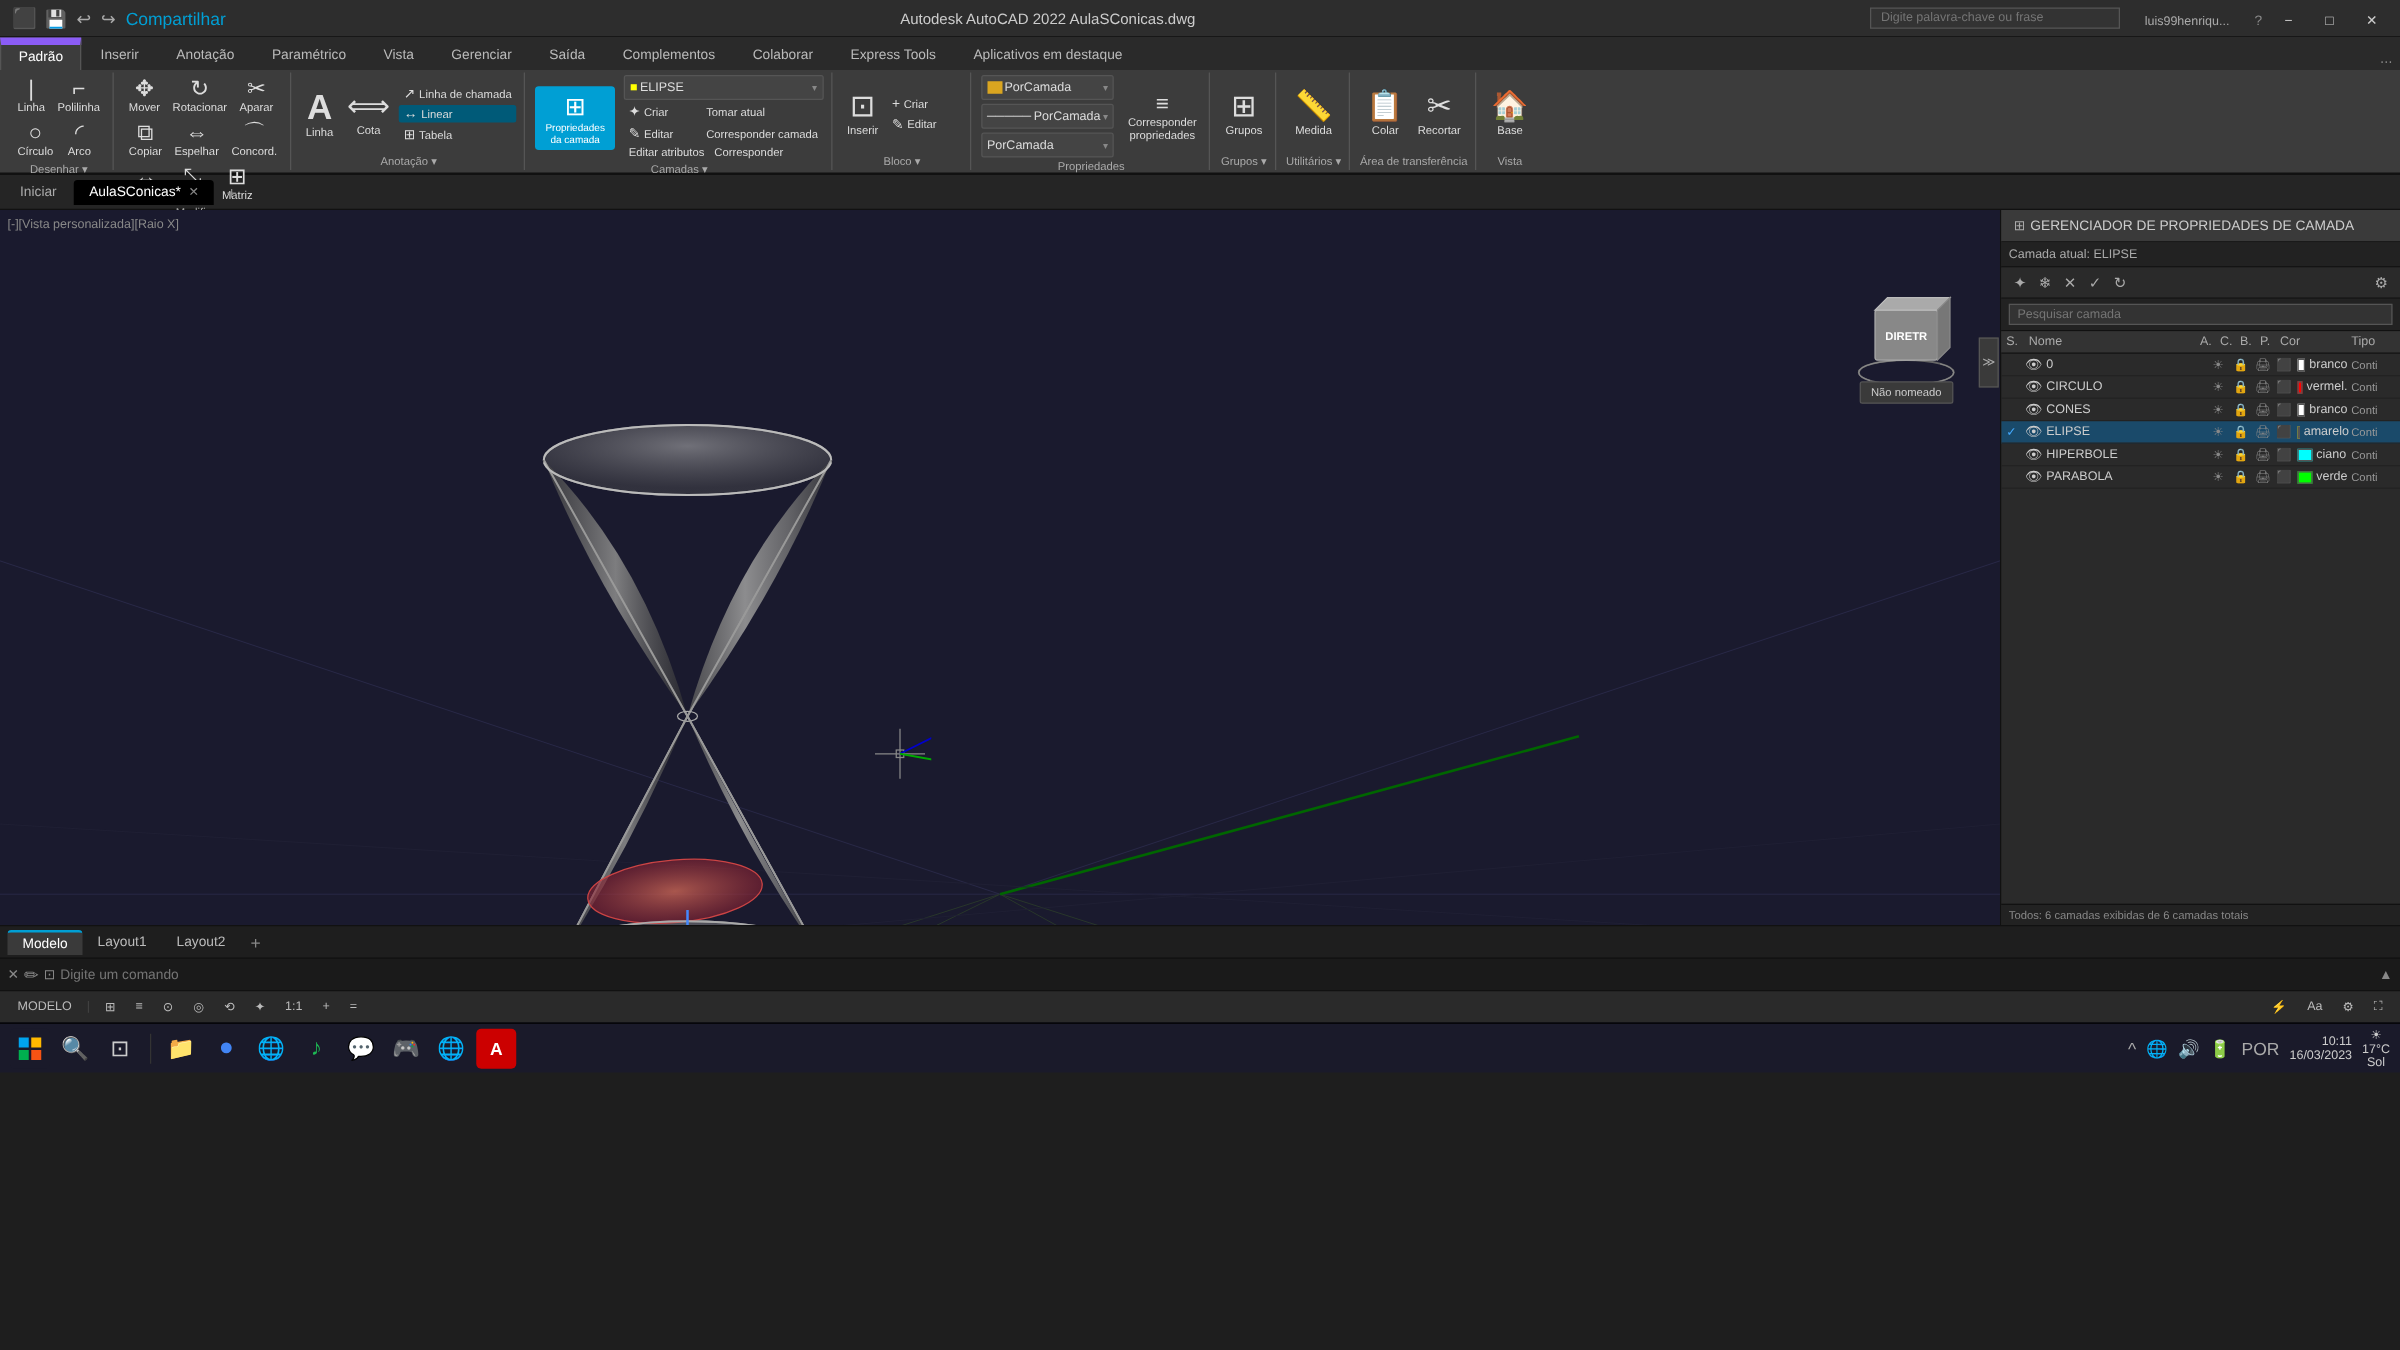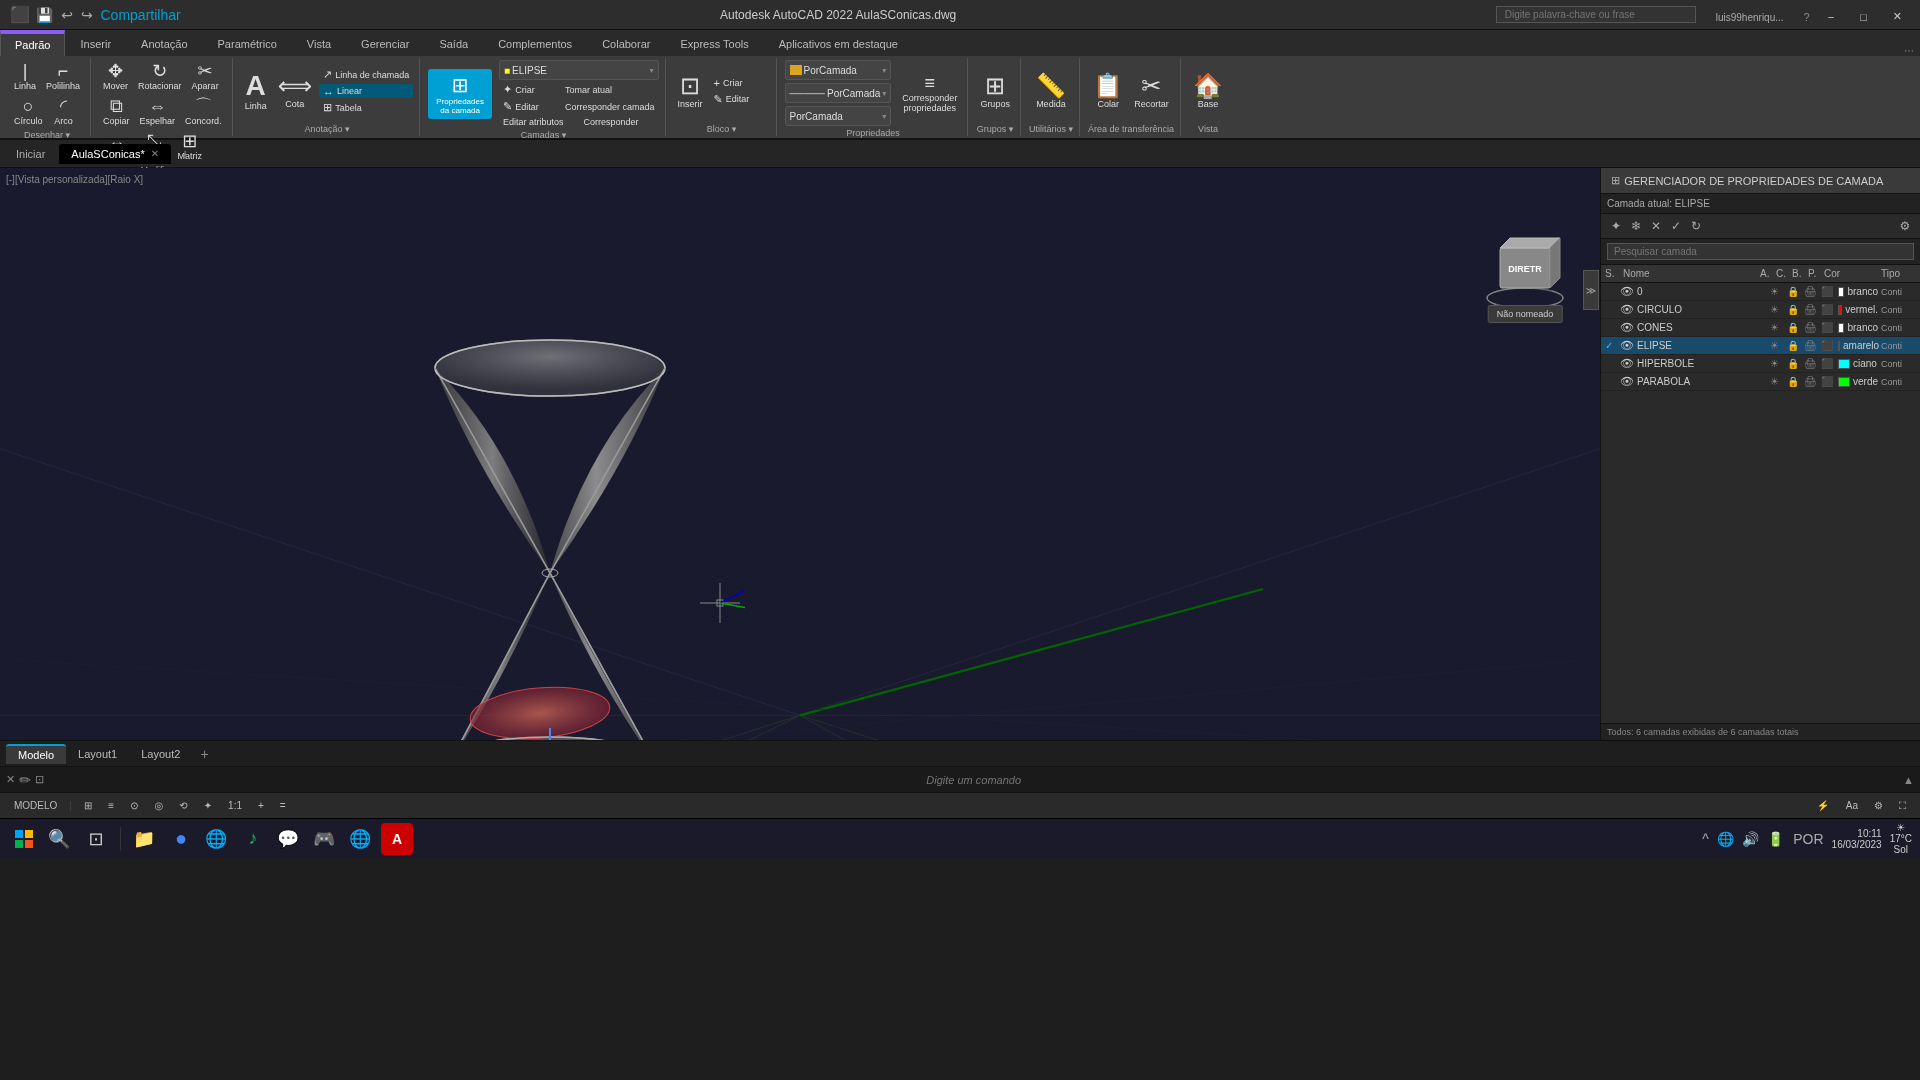--- a/index.html
+++ b/index.html
@@ -39,21 +39,21 @@
       height: 26px;
       display: flex;
       align-items: center;
       border-top: 1px solid transparent;
       border-left: 1px solid transparent;
       border-right: 1px solid transparent;
     }
     .ribbon-tab.active {
       background: #3c3c3c;
       color: #fff;
-      border-top: 4px solid #8b5cf6;
+      border-top: 6px solid #8b5cf6;
       border-left: 1px solid #555;
       border-right: 1px solid #555;
     }
     #ribbon-content {
       display: flex;
       align-items: stretch;
       height: 82px;
       padding: 2px 4px;
       gap: 2px;
     }
@@ -272,22 +272,20 @@
       padding: 0 6px;
       gap: 4px;
     }
     #cmdline input {
       flex: 1;
       background: transparent;
       border: none;
       color: #888;
       font-size: 11px;
       outline: none;
-      font-style: italic;
-      text-align: center;
     }
 
     
     #statusbar {
       height: 26px;
       background: #2a2a2a;
       border-top: 1px solid #111;
       display: flex;
       align-items: center;
       padding: 0 8px;
@@ -560,21 +558,21 @@
             <div class="sm-btn">
                 <span>Tomar atual</span>
               </div>
           </div>
           <div style="display:flex; gap:2px;">
             <div class="sm-btn"><span class="sm-icon">✎</span>Editar</div>
             <div class="sm-btn">
                 <span>Corresponder camada</span>
               </div>
           </div>
-          <div style="display:flex; gap:12px;text-align:center;">
+          <div style="display:flex; gap:0;text-align:center;">
             <div class="sm-btn">
                 <span>Editar atributos</span>
               </div>
             <div class="sm-btn">
                 <span>Corresponder</span>
               </div>
           </div>
         </div>
       </div>
       <div class="ribbon-group-label">Camadas ▾</div>

